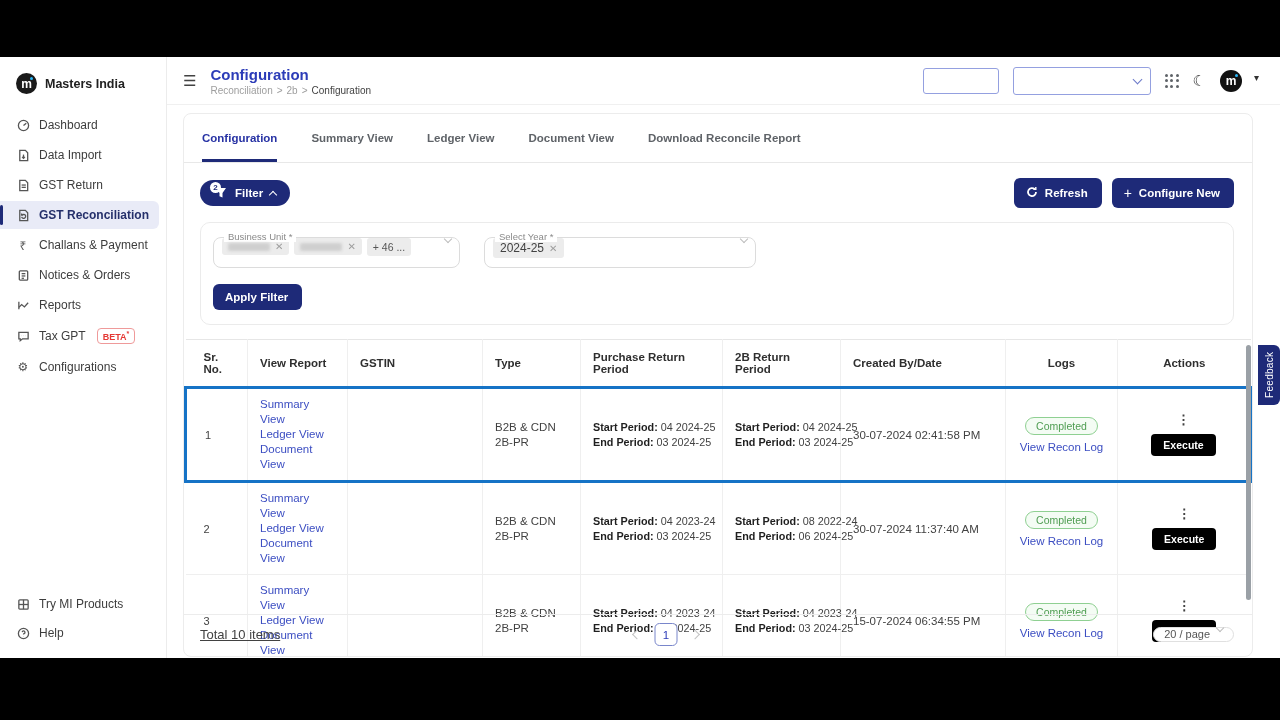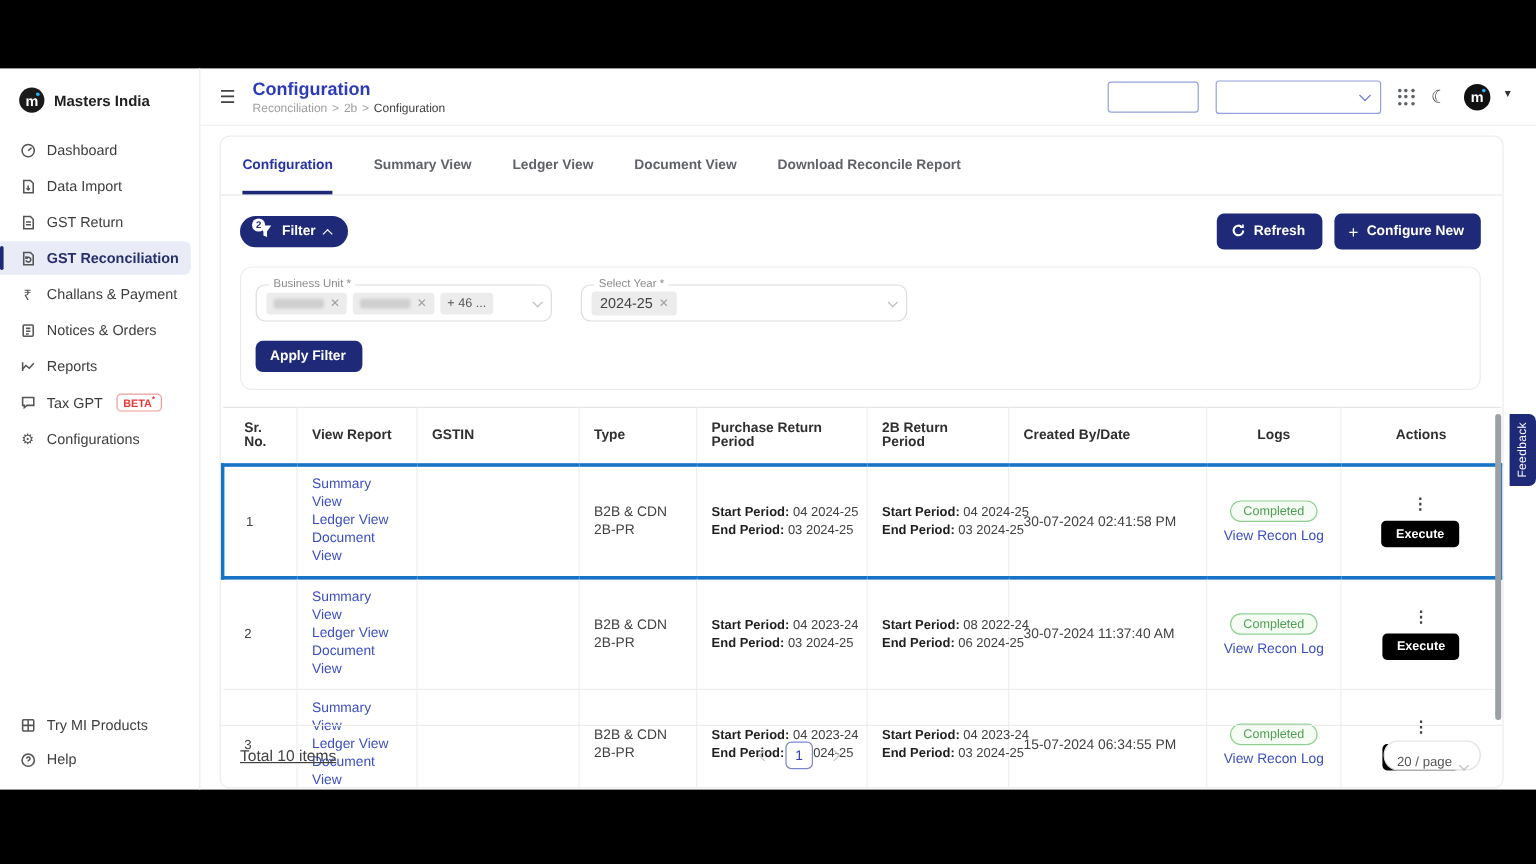--- a/index.html
+++ b/index.html
@@ -56,21 +56,21 @@
   .filter-ic { position:relative; width:14px; height:12px; }
   .filter-ic svg { width:12px; height:12px; fill:#fff; }
   .filter-badge { position:absolute; top:-5px; left:-4px; width:11px; height:11px; background:#fff; color:#1e2a78; border-radius:50%; font-size:8px; font-weight:bold; display:flex; align-items:center; justify-content:center; }
   .chev-up { width:6px; height:6px; border-left:1.6px solid #fff; border-top:1.6px solid #fff; transform:rotate(45deg); margin-top:3px; }
   .toolbar-right { margin-left:auto; display:flex; gap:10px; }
   .rf-ic svg { width:12px; height:12px; stroke:#fff; fill:none; stroke-width:1.8; }
   .plus { font-size:14px; font-weight:normal; }
 
   .filter-panel { margin:0 18px 14px 16px; border:1px solid #ebebeb; border-radius:10px; padding:14px 14px 14px 12px; }
   .selects-row { display:flex; gap:24px; }
-  .fselect { position:relative; border:1px solid #dcdcdc; border-radius:8px; height:31px; display:flex; align-items:center; padding:0 8px; gap:5px; }
+  .fselect { position:relative; border:1px solid #dcdcdc; border-radius:8px; height:31px; display:flex; align-items:flex-start; padding:0 8px; gap:5px; }
   .fselect .flabel { position:absolute; top:-7px; left:10px; background:#fff; padding:0 4px; font-size:9.5px; color:#8a8a8a; }
   .fselect .fchev { margin-left:auto; width:6px; height:6px; border-right:1.5px solid #bdbdbd; border-bottom:1.5px solid #bdbdbd; transform:rotate(45deg); margin-top:-2px; }
   .bu { width:247px; }
   .sy { width:272px; }
   .chip { background:#ececec; border-radius:3px; font-size:10.5px; color:#555; display:flex; align-items:center; gap:5px; padding:3px 6px; }
   .chip .x { color:#9e9e9e; font-size:10px; cursor:pointer; }
   .chip .redact { width:42px; height:8px; background:#cfcfcf; border-radius:2px; filter:blur(1.5px); }
   .chip.year { font-size:12px; color:#424242; padding:3px 7px; }
   .apply-btn { margin-top:16px; }
 
@@ -97,21 +97,21 @@
   .exec-btn { margin-top:8px; background:#000000; color:#fff; border:none; border-radius:4px; font-size:10.5px; font-weight:bold; padding:5px 12px; cursor:pointer; font-family:inherit; }
 
   
   .card-footer { border-top:1px solid #ececec; display:flex; align-items:center; padding:12px 18px 14px 16px; margin-top:auto; }
   .total-items { font-size:13px; color:#424242;text-decoration:underline; }
   .pager { position:absolute; left:50%; transform:translateX(-10%); display:flex; align-items:center; gap:14px; }
   .pg-arrow { width:7px; height:7px; border-right:1.6px solid #c4c4c4; border-bottom:1.6px solid #c4c4c4; cursor:pointer; }
   .pg-prev { transform:rotate(135deg); }
   .pg-next { transform:rotate(-45deg); }
   .pg-num { width:23px; height:23px; border:1px solid #7986cb; border-radius:5px; color:#2c3cb8; font-size:11.5px; display:flex; align-items:center; justify-content:center; cursor:pointer; background:#fff; }
-  .page-size { margin-left:auto; border:1px solid #e0e0e0; border-radius:12px; height:25px; padding:0 10px; display:flex; align-items:flex-end; gap:7px; font-size:11px; color:#555; cursor:pointer; background:#fff; }
+  .page-size { margin-left:auto; border:1px solid #e0e0e0; border-radius:12px; height:15px; padding:0 10px; display:flex; align-items:flex-start; gap:7px; font-size:11px; color:#555; cursor:pointer; background:#fff; }
   .page-size .fchev { width:6px; height:6px; border-right:1.5px solid #bdbdbd; border-bottom:1.5px solid #bdbdbd; transform:rotate(45deg); margin-top:-3px; }
 
   
   .scrollbar { position:absolute; left:1246px; top:345px; width:5px; height:255px; background:#9aa0a6; border-radius:3px; }
   .feedback { position:absolute; right:0; top:345px; width:22px; height:60px; background:#1e2a78; border-radius:6px 0 0 6px; color:#fff; font-size:10px; display:flex; align-items:center; justify-content:center; writing-mode:vertical-rl; transform:rotate(180deg); cursor:pointer; letter-spacing:.3px; }
   .top-caret { position:absolute; left:1254px; top:72px; font-size:10px; color:#333; cursor:pointer; }
 </style>
 </head>
 <body>
 

